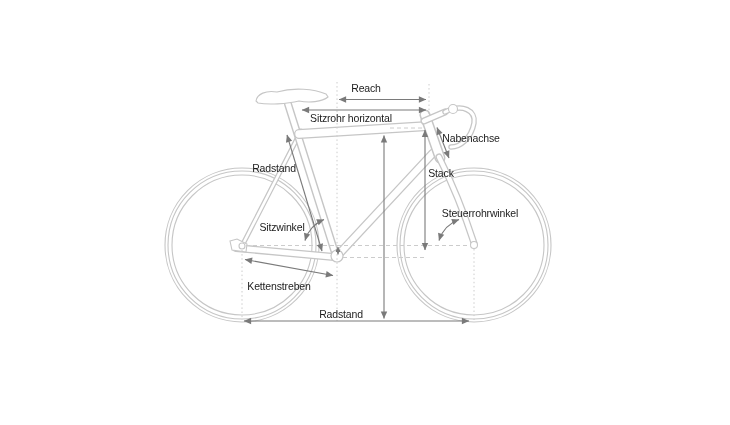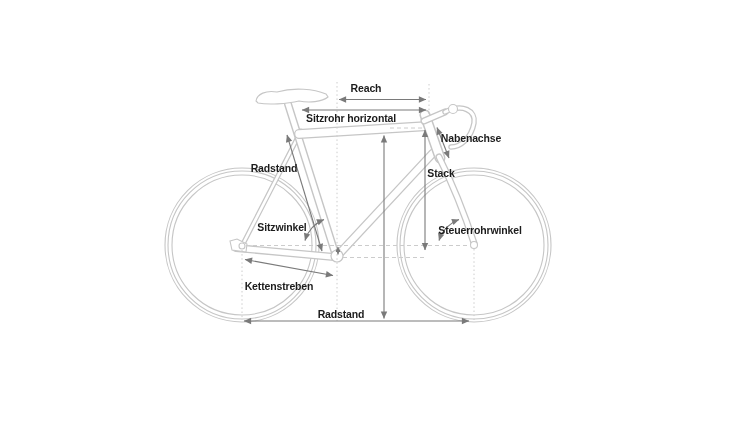--- a/index.html
+++ b/index.html
@@ -2,40 +2,39 @@
 <html><head>
 <meta charset="utf-8">
 <style>
   html,body{margin:0;padding:0;background:#fff;}
   #stage{
     position:relative;
     width:730px;height:425px;
     background:#ffffff;
     overflow:hidden;
     font-family:"Liberation Sans","DejaVu Sans",sans-serif;
-    font-weight:bold;
   }
   #stage svg{position:absolute;left:0;top:0;}
   .lbl{
     position:absolute;
     transform:translate(-50%,-50%);
     font-size:10.5px;
     letter-spacing:-0.15px;
     color:#1c1c1c;
     white-space:nowrap;
     background:transparent;
   }
   
   .lbl-reach            {left:366px;top:88px;}
   .lbl-oberrohr         {left:351px;top:118px;}
   .lbl-steuerrohr       {left:471px;top:138px;}
   .lbl-sitzrohr         {left:274px;top:168px;}
   .lbl-stack            {left:441px;top:173px;}
   .lbl-sitzwinkel       {left:282px;top:227px;}
-  .lbl-steuerrohrwinkel {left:480px;top:213px;margin-top:17px;}
+  .lbl-steuerrohrwinkel {left:480px;top:213px;}
   .lbl-tretlagerhoehe   {left:408px;top:267px;}
   .lbl-kettenstreben    {left:279px;top:286px;}
   .lbl-ueberstandshoehe {left:445px;top:291px;}
   .lbl-radstand         {left:341px;top:314px;}
 </style>
 </head>
 <body>
 
 <div id="stage">
 

